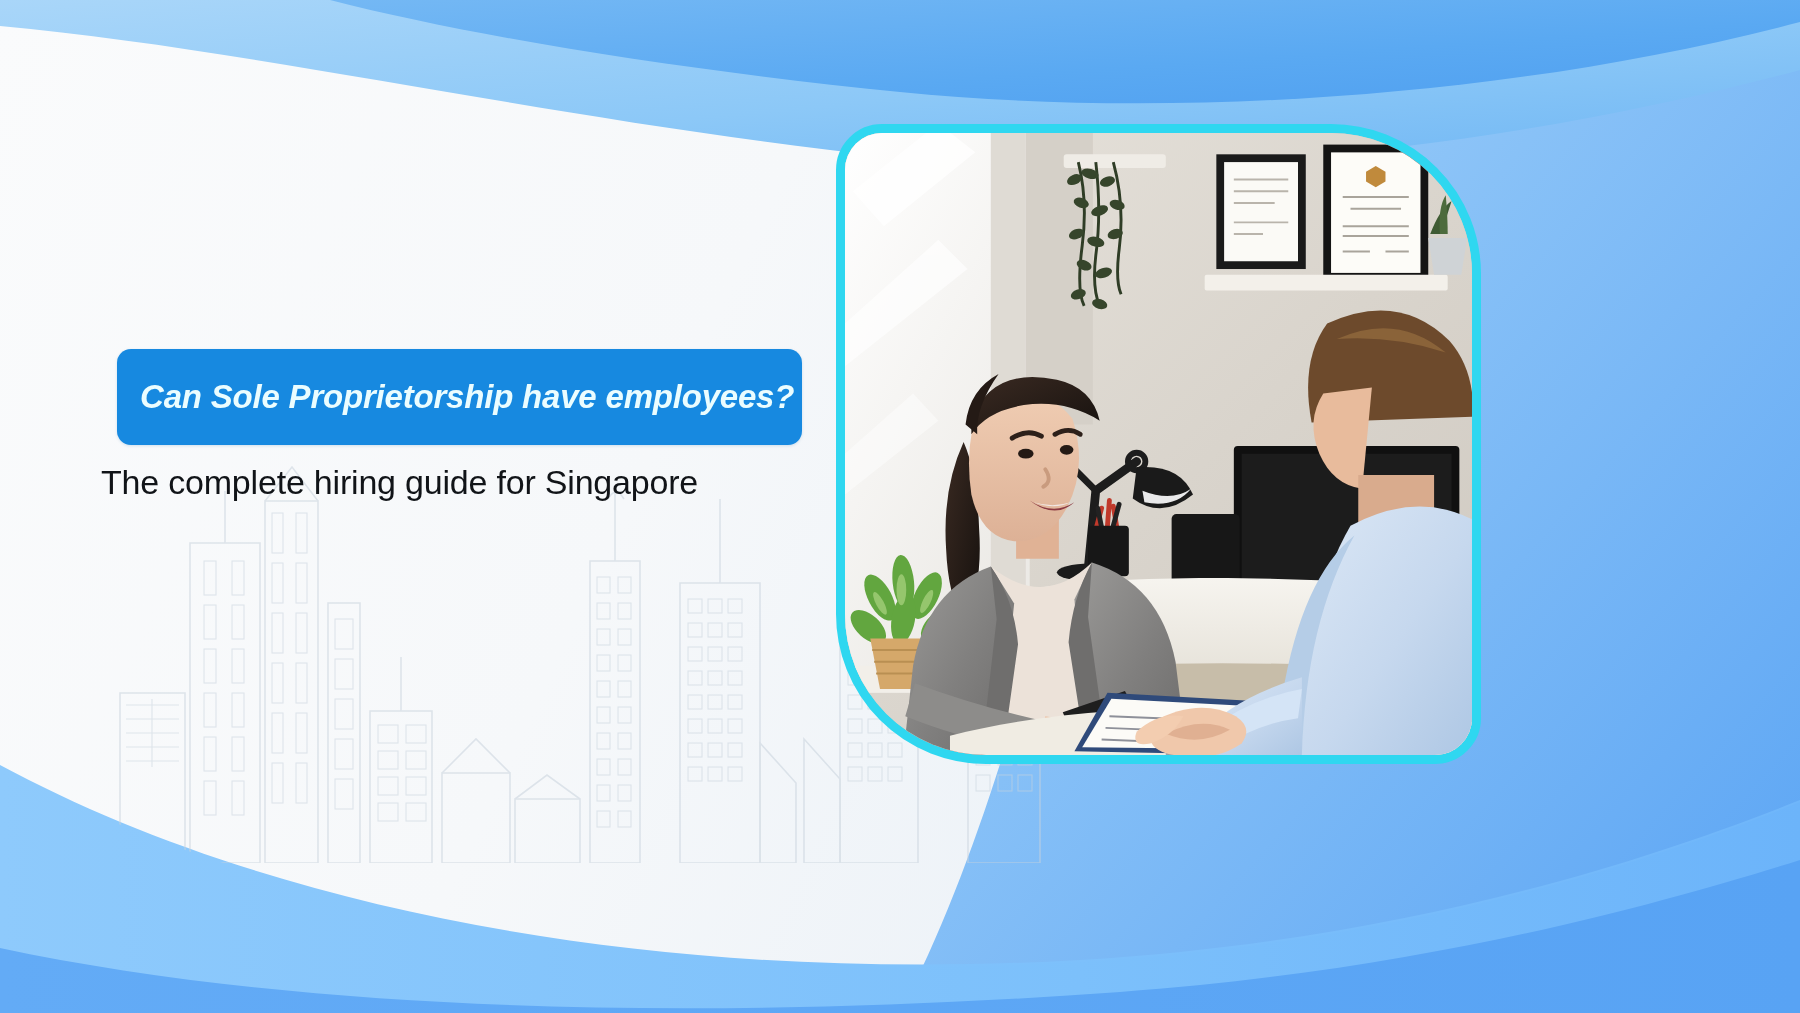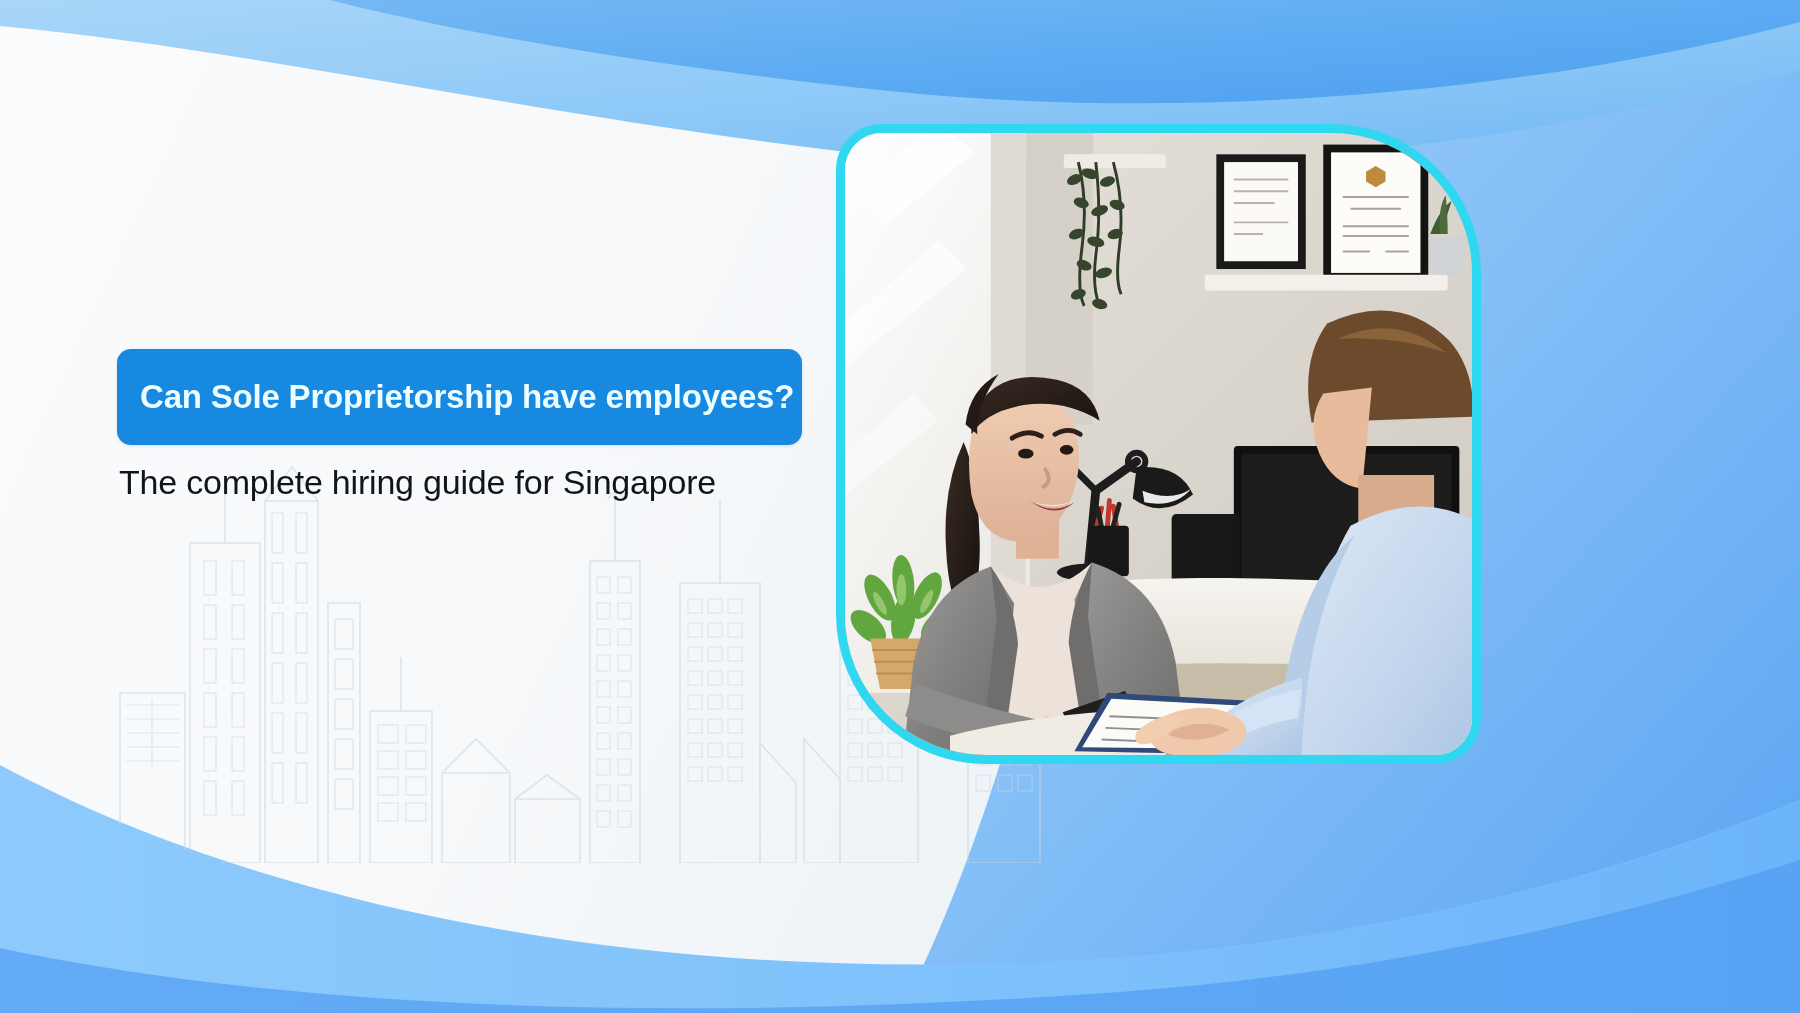--- a/index.html
+++ b/index.html
@@ -68,29 +68,30 @@
     display: flex;
     align-items: center;
     z-index: 6;
     box-shadow: 0 1px 3px rgba(30,110,180,.18);
   }
   .headline-text {
     margin: 0;
     padding: 0 0 0 23px;
     font-size: 33px;
     font-weight: 700;
+    font-style: italic;
     color: #ebfdff;
     letter-spacing: -0.2px;
     white-space: nowrap;
   }
 
   
   .subtitle {
     position: absolute;
-    left: 119px;
+    left: 101px;
     top: 463px;
     margin: 0;
     font-size: 34px;
     font-weight: 400;
     color: #111418;
     letter-spacing: -0.2px;
     white-space: nowrap;
     z-index: 6;
   }
 

